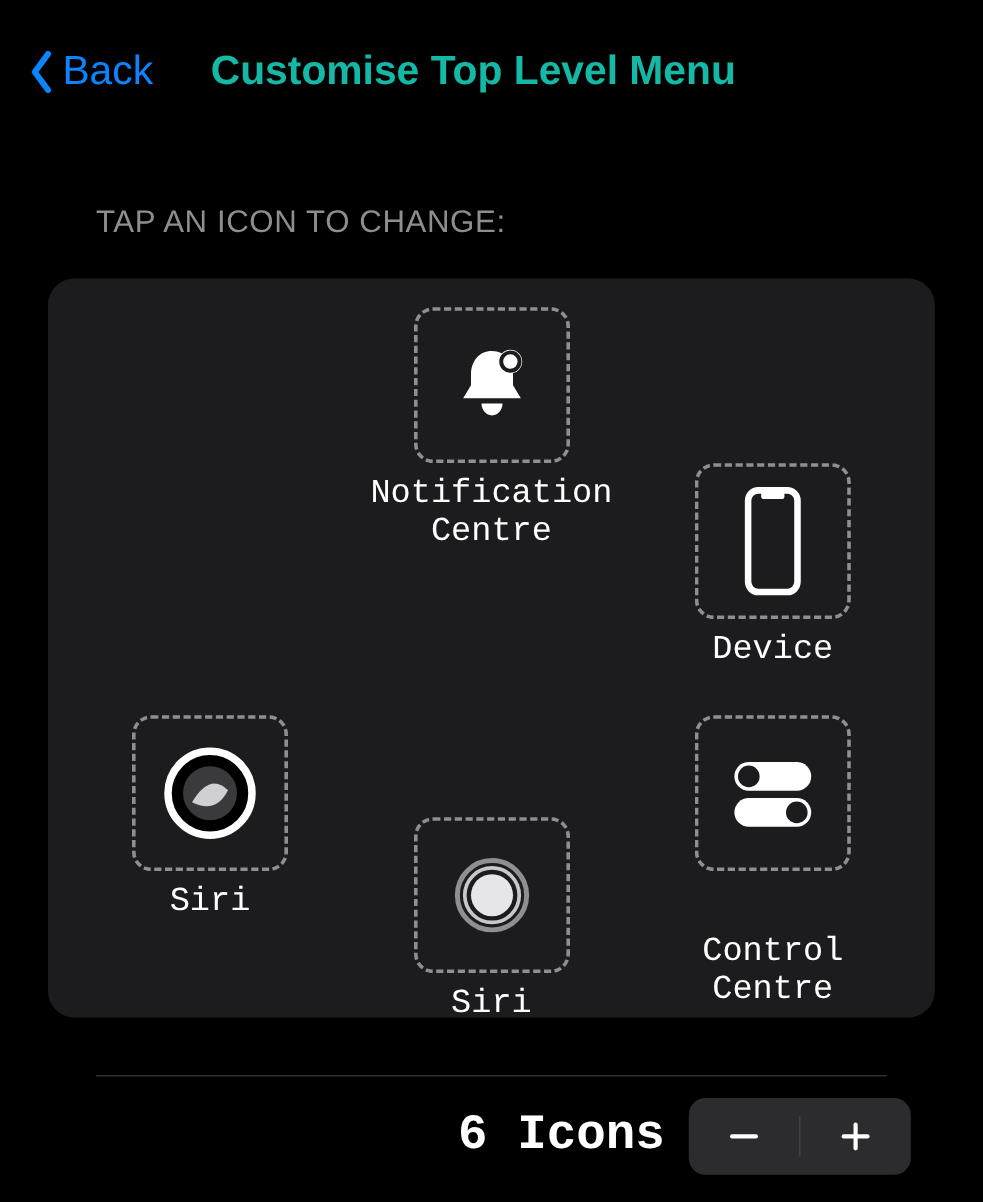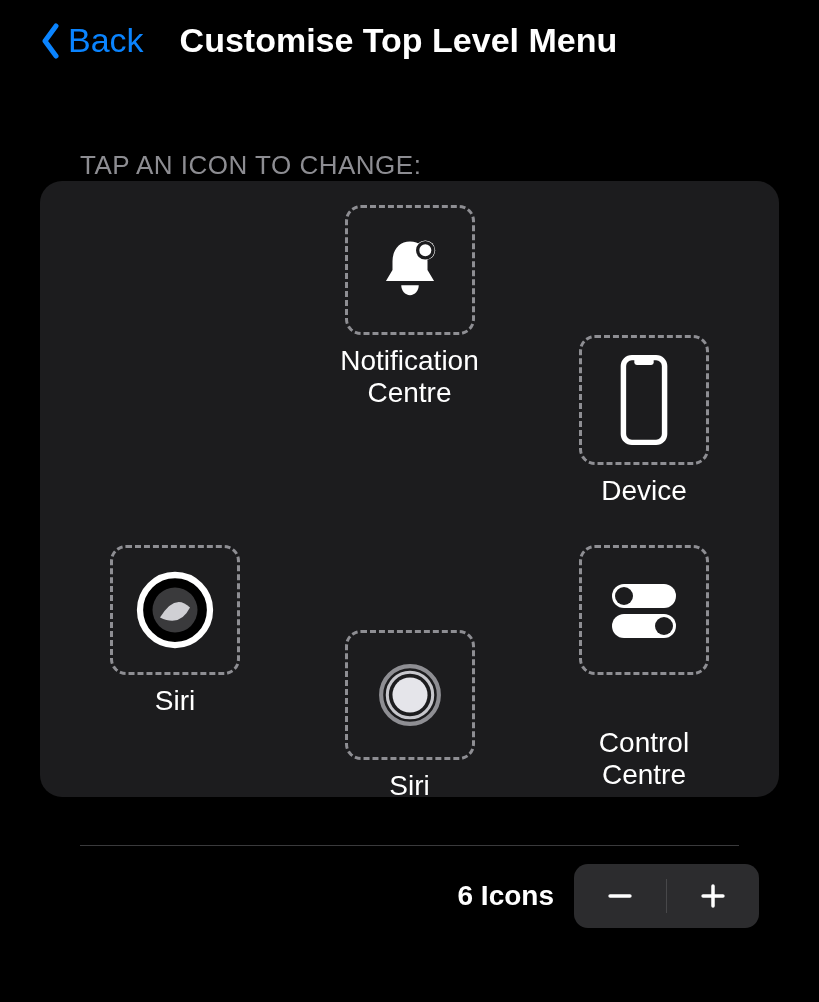--- a/index.html
+++ b/index.html
@@ -7,59 +7,59 @@
     width: 819px;
     height: 1002px;
     background: #000;
     font-family: -apple-system, "SF Pro Text", "Helvetica Neue", Arial, sans-serif;
     color: #fff;
     overflow: hidden;
   }
   .nav {
     display: flex;
     align-items: center;
-    padding: 21px 24px 20px 24px;
-    gap: 2px;
-    margin-left: 16px;
+    padding: 40px 24px 20px 24px;
+    gap: 14px;
   }
   .back-wrap {
     display: flex;
     align-items: center;
     gap: 6px;
     cursor: pointer;
   }
   .chevron {
     width: 22px; height: 36px;
     display: flex; align-items: center; justify-content: center;
   }
   .chevron svg { width: 22px; height: 36px; }
   .back-text {
     color: #0a84ff;
     font-size: 34px;
     font-weight: 400;
   }
   .title {
     font-size: 34px;
     font-weight: 700;
-    color: #ffffff;
+    color: #14b8a6;
     margin-left: 34px;
   }
   .section-label {
     color: #8d8d92;
     font-size: 26px;
     letter-spacing: 0.5px;
-    padding: 70px 0 0 80px;
+    padding: 70px 0 32px 80px;
   }
   .panel {
     background: #1c1c1e;
     border-radius: 22px;
     margin: 0 40px;
     padding: 24px 0 0 0;
     position: relative;
     height: 616px;
+    font-family: Liberation Mono, monospace;
   }
   .ring {
     position: relative;
     width: 100%;
     height: 640px;
   }
   .slot {
     position: absolute;
     width: 170px;
     display: flex;
@@ -97,21 +97,21 @@
     margin: 0 40px;
   }
   .footer {
     display: flex;
     align-items: center;
     justify-content: flex-end;
     padding: 18px 20px 0 0;
     gap: 20px;
   }
   .count-label {
-    font-size: 28px;
+    font-size: 41px;
     font-weight: 600;
     color: #fff;
   }
   .stepper {
     background: #2c2c2e;
     border-radius: 14px;
     display: flex;
     align-items: center;
     height: 64px;
     overflow: hidden;

